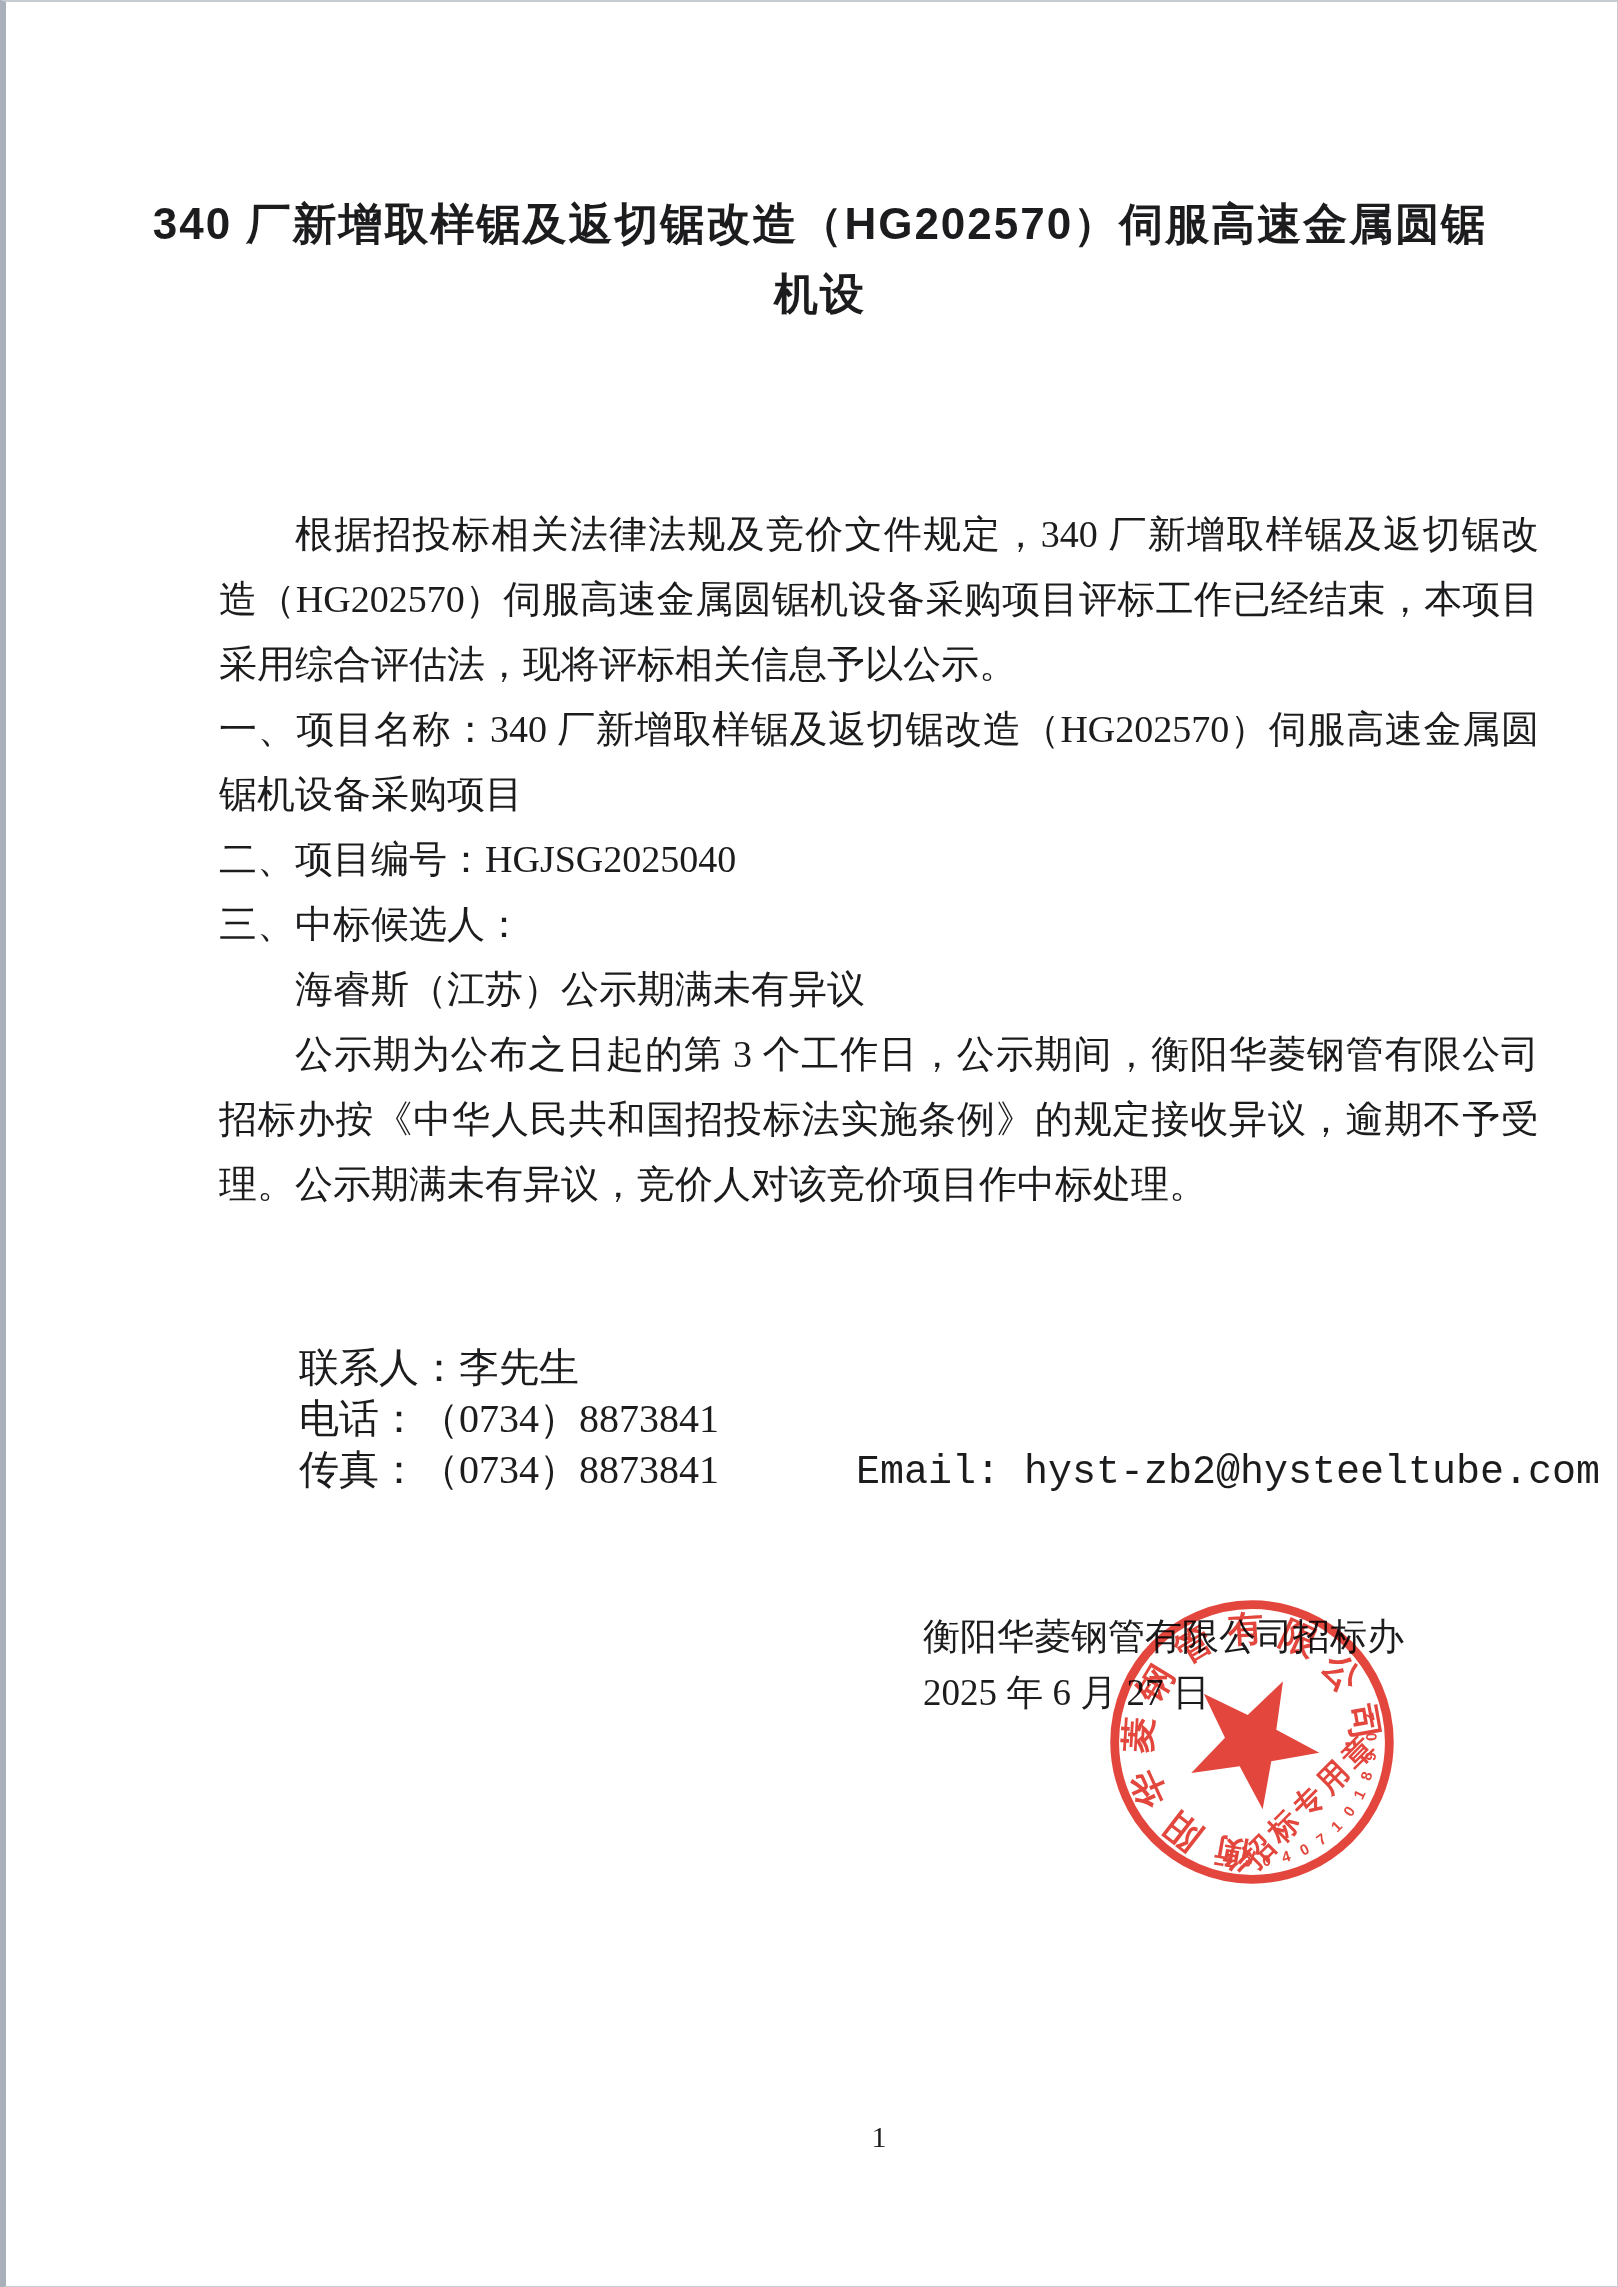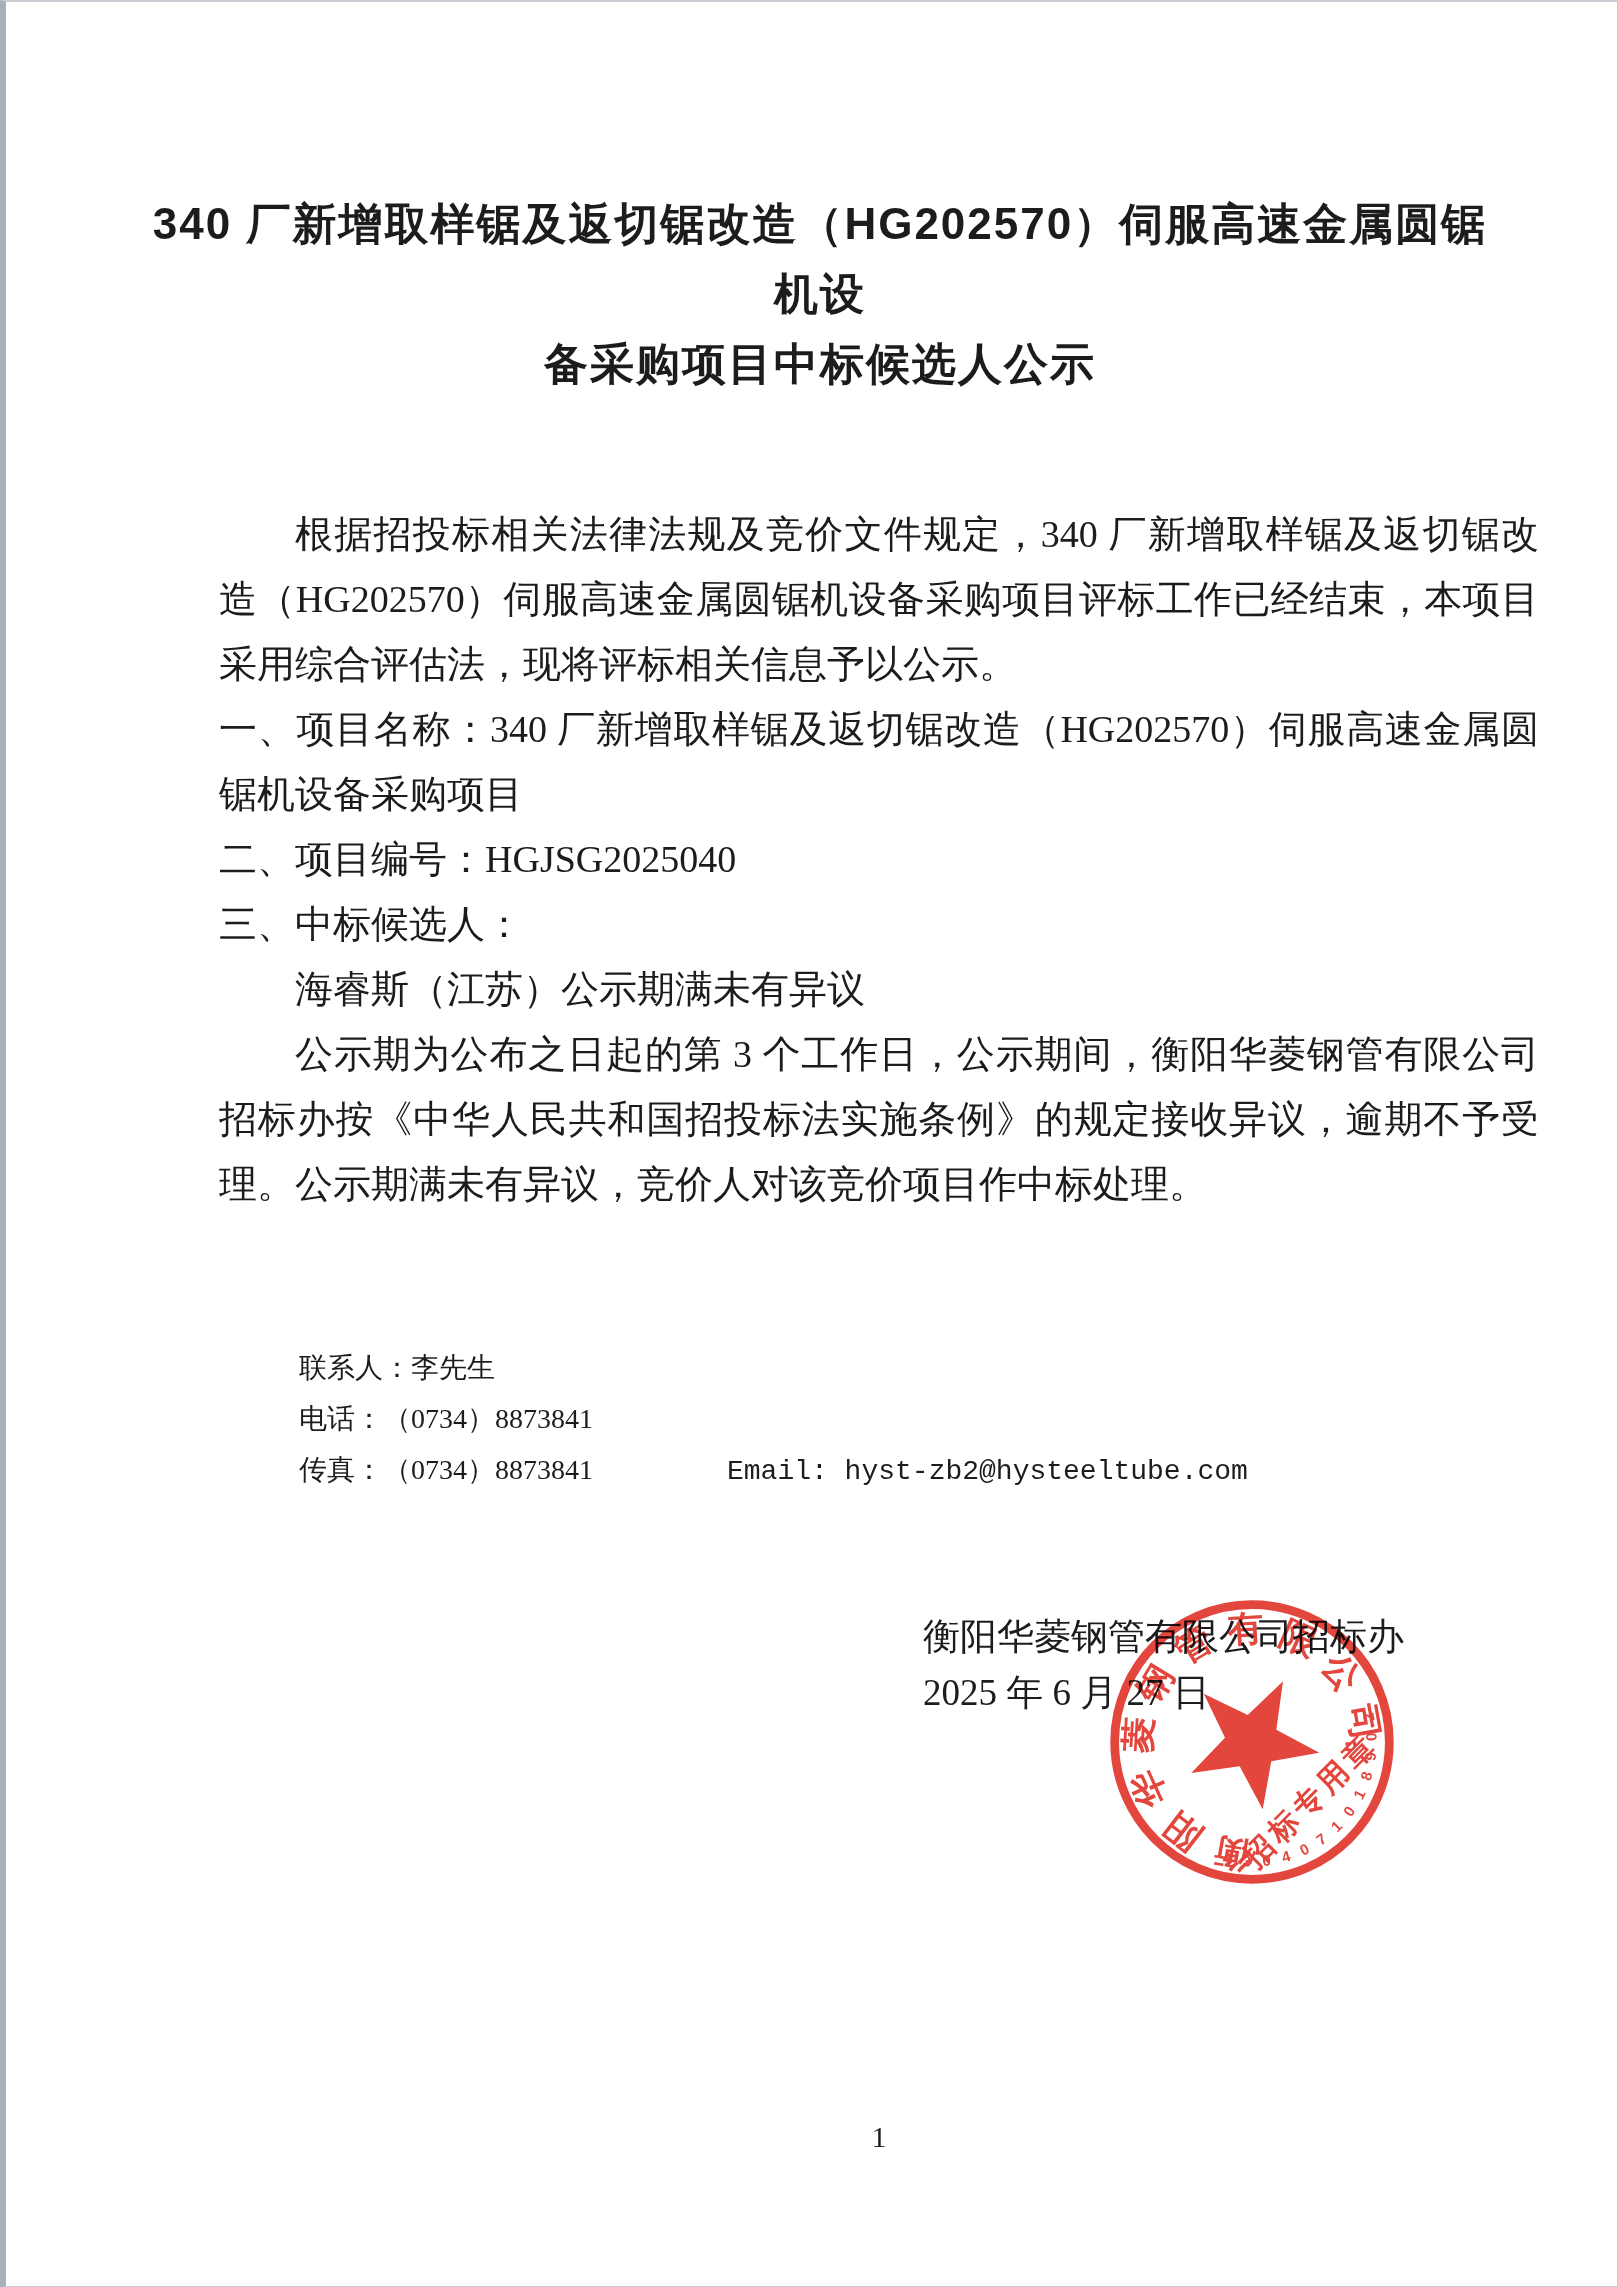--- a/index.html
+++ b/index.html
@@ -38,21 +38,21 @@
     line-height: 65px;
     text-align: justify;
     text-align-last: left;
   }
   .doc-flow p { margin: 0; }
   .indent { text-indent: 2em; }
   .contact {
     position: absolute;
     left: 293px;
     top: 1340px;
-    font-size: 28px;
+    font-size: 40px;
     line-height: 51px;
     white-space: nowrap;
   }
   .contact .email { margin-left: 127px; font-family: Liberation Mono, monospace; }
   .signature {
     position: absolute;
     left: 917px;
     top: 1607px;
     width: 507px;
     font-size: 37px;
@@ -80,21 +80,20 @@
     font-size: 30px;
   }
 </style>
 </head>
 <body>
 
 <div class="page">
 
   <div class="title">
     <div>340 厂新增取样锯及返切锯改造（HG202570）伺服高速金属圆锯机设</div>
-    <div>备采购项目中标候选人公示</div>
   </div>
 
   <div class="doc-flow">
     <p class="indent">根据招投标相关法律法规及竞价文件规定，340 厂新增取样锯及返切锯改造（HG202570）伺服高速金属圆锯机设备采购项目评标工作已经结束，本项目采用综合评估法，现将评标相关信息予以公示。</p>
     <p>一、项目名称：340 厂新增取样锯及返切锯改造（HG202570）伺服高速金属圆锯机设备采购项目</p>
     <p>二、项目编号：HGJSG2025040</p>
     <p>三、中标候选人：</p>
     <p class="indent">海睿斯（江苏）公示期满未有异议</p>
     <p class="indent">公示期为公布之日起的第 3 个工作日，公示期间，衡阳华菱钢管有限公司招标办按《中华人民共和国招投标法实施条例》的规定接收异议，逾期不予受理。公示期满未有异议，竞价人对该竞价项目作中标处理。</p>
   </div>

